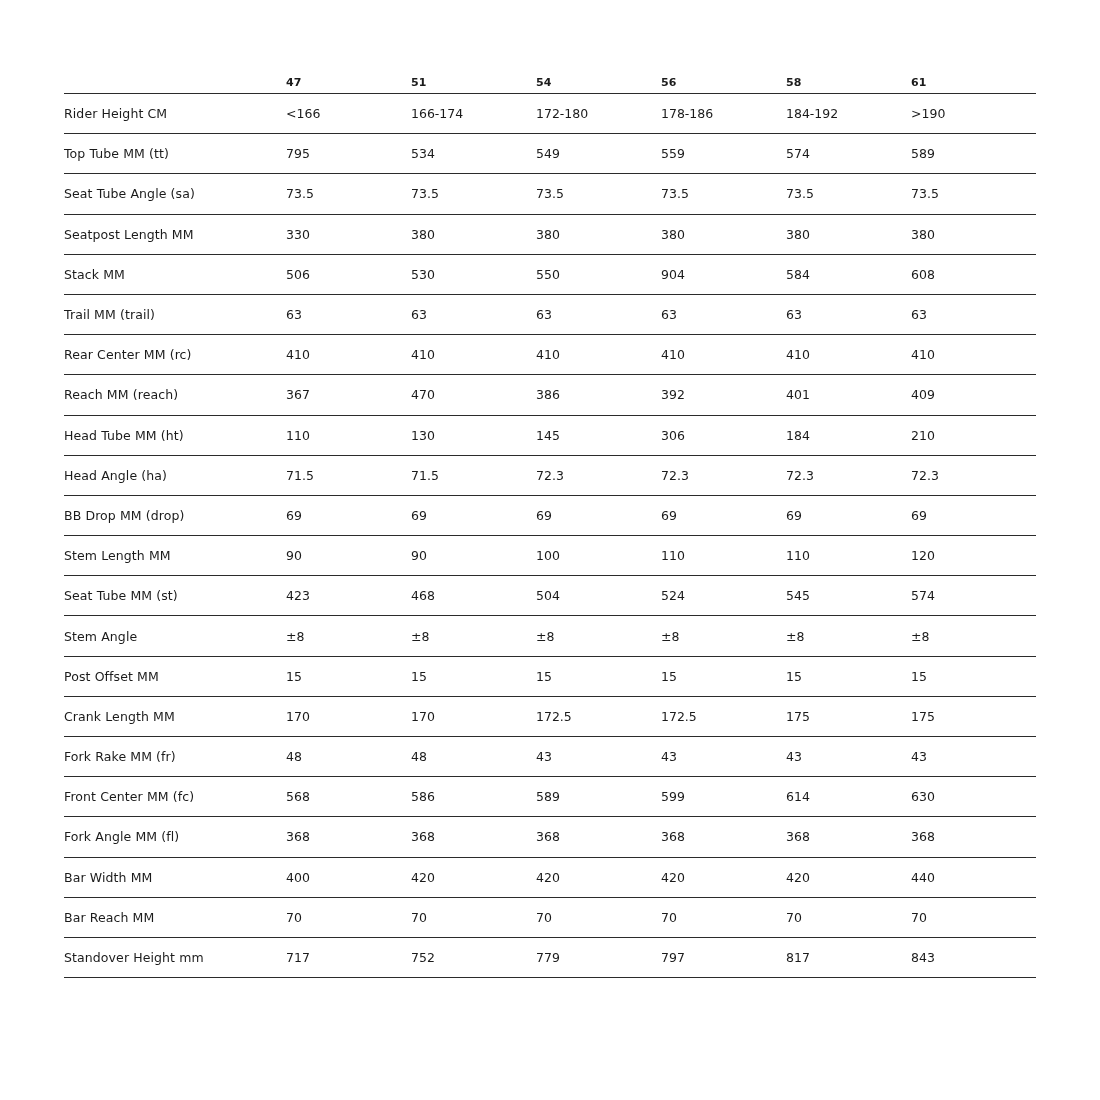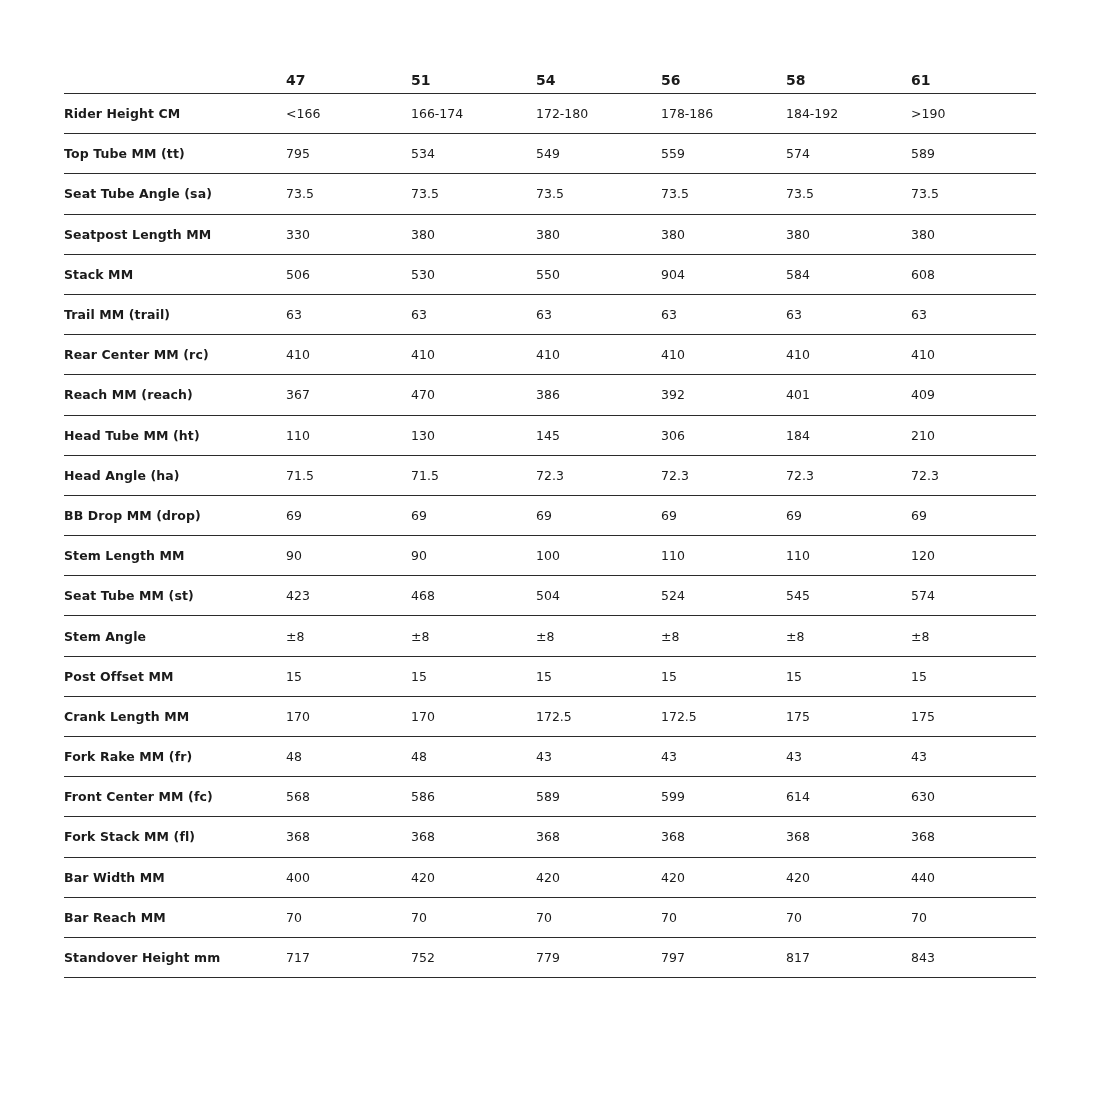--- a/index.html
+++ b/index.html
@@ -38,30 +38,30 @@
     vertical-align: middle;
     font-size: 12.5px;
     line-height: 1.2;
     padding: 0;
     height: 39.2px;
     border-bottom: 1px solid #2b2b2b;
     color: #1b1b1b;
   }
   table.geo thead th {
     font-weight: bold;
-    font-size: 14px;
+    font-size: 11px;
     height: 37px;
     padding-bottom: 4px;
     vertical-align: bottom;
   }
   table.geo tbody td {
     font-weight: normal;
   }
   table.geo tbody td.rowlabel {
-    font-weight: bold;
+    font-weight: normal;
     letter-spacing: 0.1px;
   }
   table.geo tbody tr:last-child td {
     border-bottom: 1px solid #2b2b2b;
   }
   .cellpad { padding-left: 6px; }
   .headpad { padding-left: 6px; }
 </style>
 </head>
 <body>
@@ -246,21 +246,21 @@
         <tr>
           <td class="rowlabel cellpad">Front Center MM (fc)</td>
           <td class="cellpad">568</td>
           <td class="cellpad">586</td>
           <td class="cellpad">589</td>
           <td class="cellpad">599</td>
           <td class="cellpad">614</td>
           <td class="cellpad">630</td>
         </tr>
         <tr>
-          <td class="rowlabel cellpad">Fork Stack MM (fl)</td>
+          <td class="rowlabel cellpad">Fork Angle MM (fl)</td>
           <td class="cellpad">368</td>
           <td class="cellpad">368</td>
           <td class="cellpad">368</td>
           <td class="cellpad">368</td>
           <td class="cellpad">368</td>
           <td class="cellpad">368</td>
         </tr>
         <tr>
           <td class="rowlabel cellpad">Bar Width MM</td>
           <td class="cellpad">400</td>

